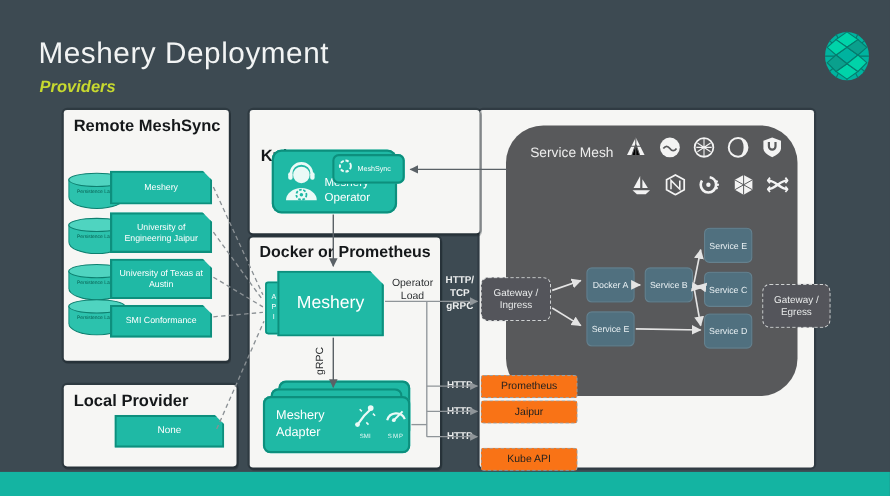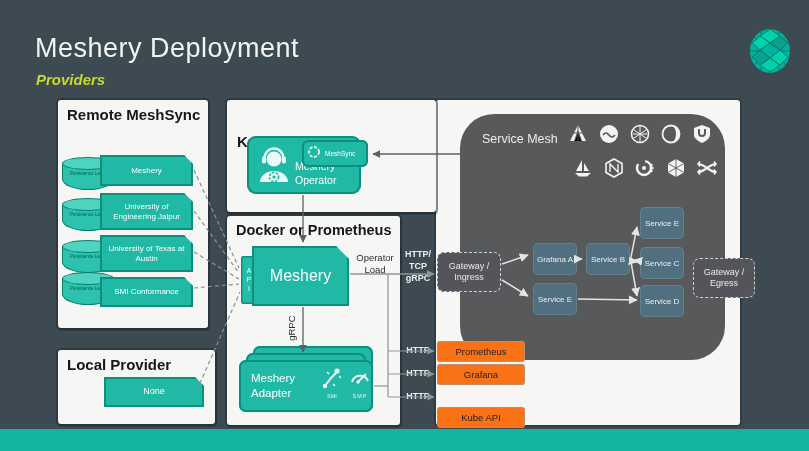--- a/index.html
+++ b/index.html
@@ -306,21 +306,21 @@
     <span>
         <svg width="20" height="20" viewBox="0 0 20 20">
           <path d="M1 6 C8 6 12 14 19 14 M1 14 C8 14 12 6 19 6" stroke="#f3f3f3" stroke-width="2.2" fill="none"></path>
           <path d="M3 3.5 L1 6 L3 8.5 M17 3.5 L19 6 L17 8.5 M3 11.5 L1 14 L3 16.5 M17 11.5 L19 14 L17 16.5" stroke="#f3f3f3" stroke-width="1.6" fill="none"></path>
         </svg>
       </span>
   </div>
 </div>
 
 <div class="svc" style="left:533px; top:243px; width:44px; height:32px;">
-    <span>Grafana A</span>
+    <span>Docker A</span>
   </div>
 <div class="svc" style="left:586px; top:243px; width:44px; height:32px;">
     <span>Service B</span>
   </div>
 <div class="svc" style="left:533px; top:283px; width:44px; height:32px;">
     <span>Service E</span>
   </div>
 <div class="svc" style="left:640px; top:207px; width:44px; height:32px;">
     <span>Service E</span>
   </div>
@@ -337,21 +337,21 @@
 </div>
 <div class="gateway" style="left:693px; top:258px; width:62px; height:40px;">
   <div>Gateway /</div>
   <div>Egress</div>
 </div>
 
 <div class="dashedbox" style="left:437px; top:341px; width:88px; height:21px;">
     <span>Prometheus</span>
   </div>
 <div class="dashedbox" style="left:437px; top:364px; width:88px; height:21px;">
-    <span>Grafana</span>
+    <span>Jaipur</span>
   </div>
 <div class="dashedbox" style="left:437px; top:387px; width:88px; height:21px;margin-top:20px;">
     <span>Kube API</span>
   </div>
 
 <svg class="overlay" width="809" height="451">
   <defs>
     <marker id="ad" markerWidth="7" markerHeight="7" refX="5.5" refY="3" orient="auto">
       <path d="M0 0 L6 3 L0 6 Z" fill="#5a6166"></path>
     </marker>

